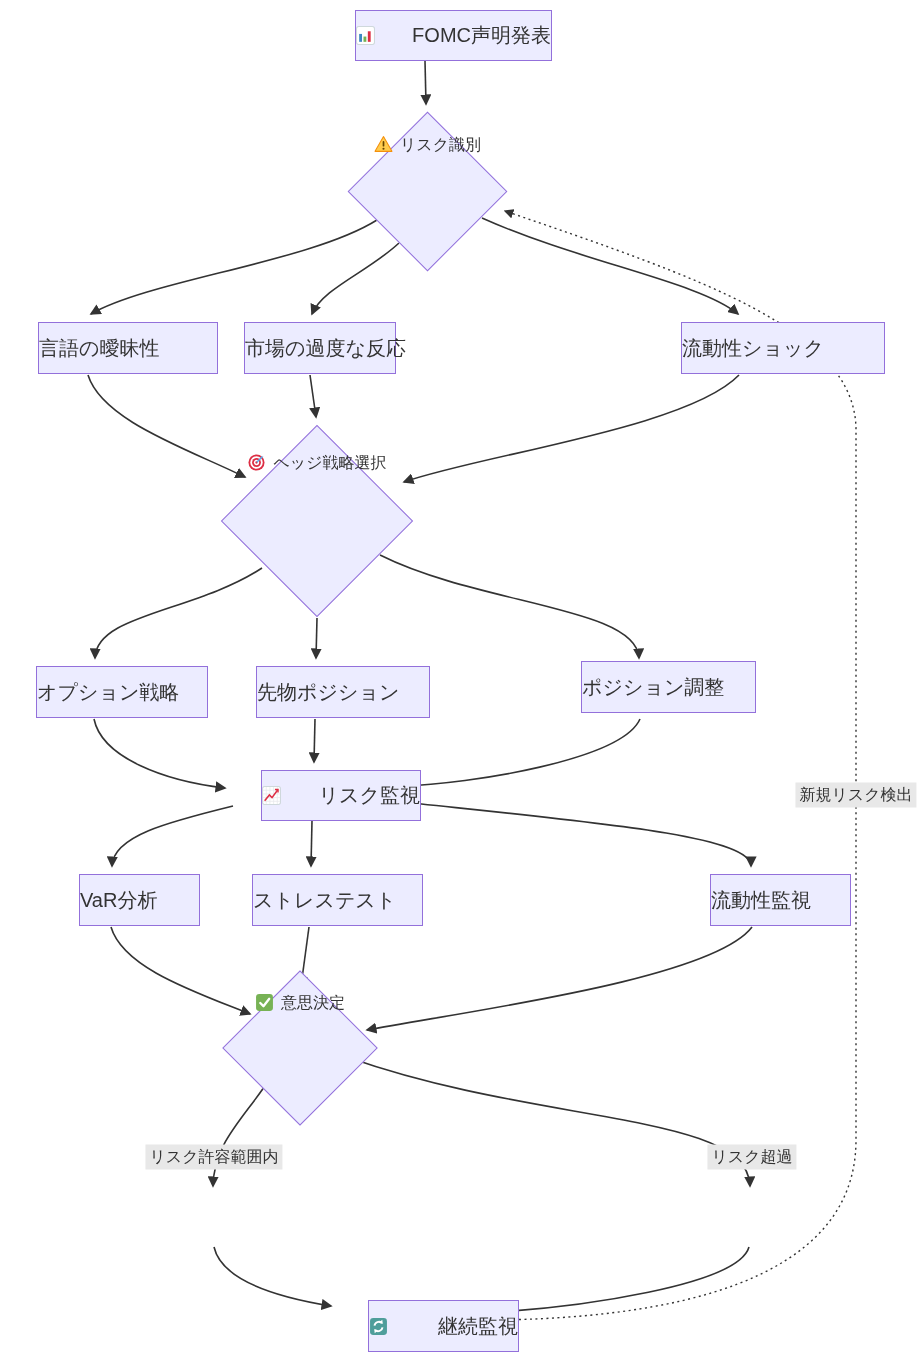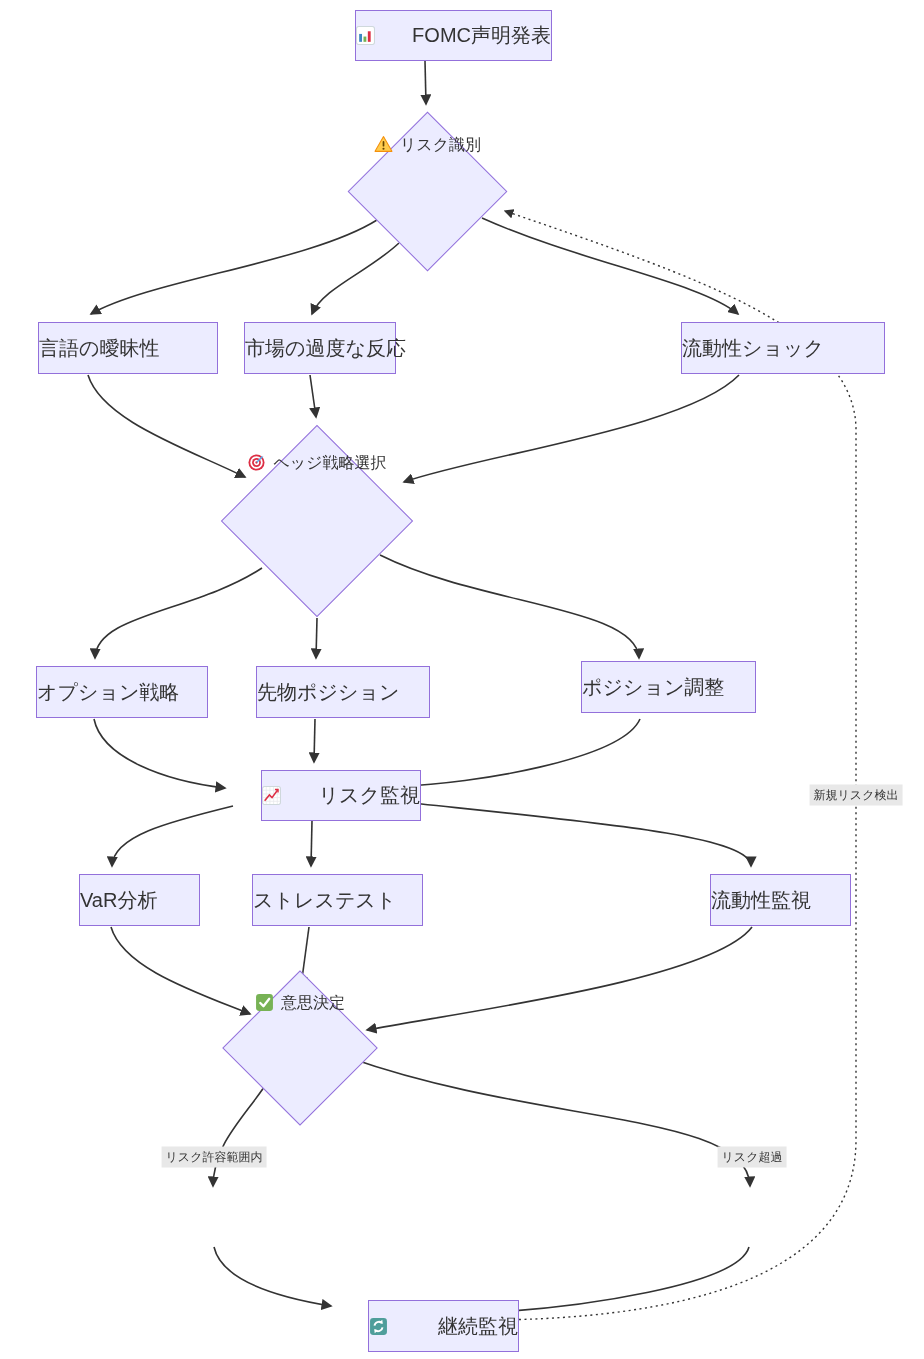--- a/index.html
+++ b/index.html
@@ -22,21 +22,21 @@
     background:var(--node-fill,#ECECFF);border:1px solid var(--node-border,#9370DB);
     box-sizing:border-box;
   }
   .diamond-label{
     position:absolute;inset:0;display:flex;align-items:flex-start;justify-content:center;gap:7px;
     font-size:16px;white-space:nowrap;
   }
   .edge-label{
     position:absolute;transform:translate(-50%,-50%);
     background:var(--label-bg,#e8e8e8);color:var(--text,#333333);
-    font-size:12px;padding:2px 4px;white-space:nowrap;font-family:Liberation Serif, serif;
+    font-size:16px;padding:2px 4px;white-space:nowrap;font-family:Liberation Serif, serif;
   }
   .icon{display:inline-flex;align-items:center;}
   .icon svg{display:block;}
 </style>
 </head>
 <body>
 
 <div class="canvas">
 
   <svg class="edges" viewBox="0 0 924 1359">

